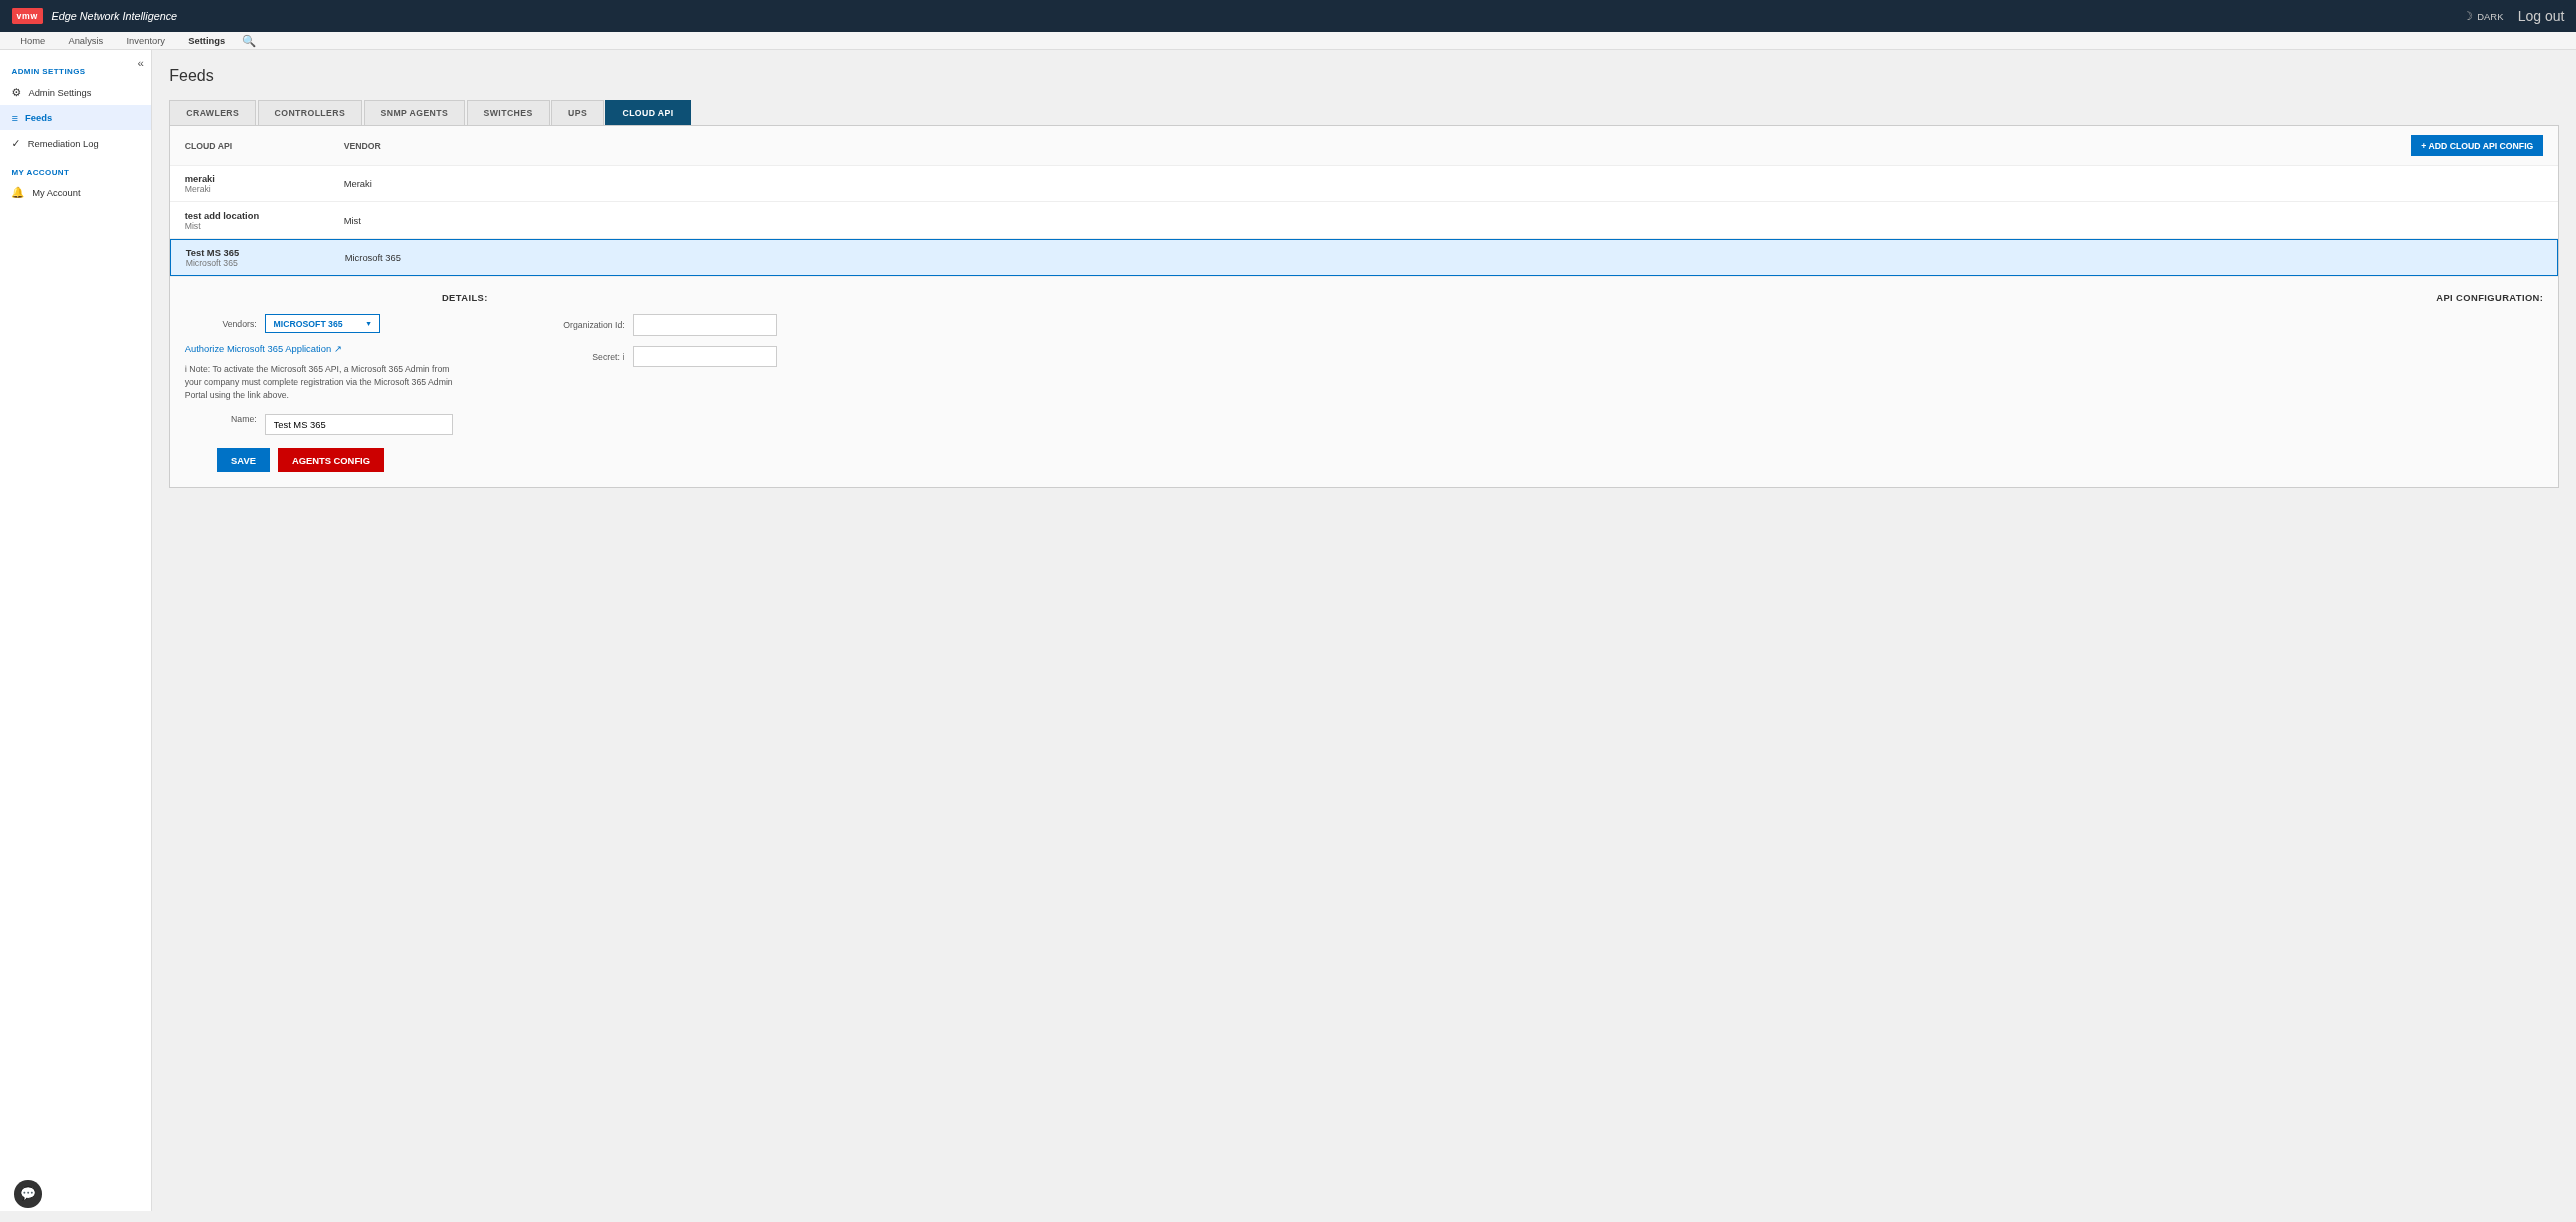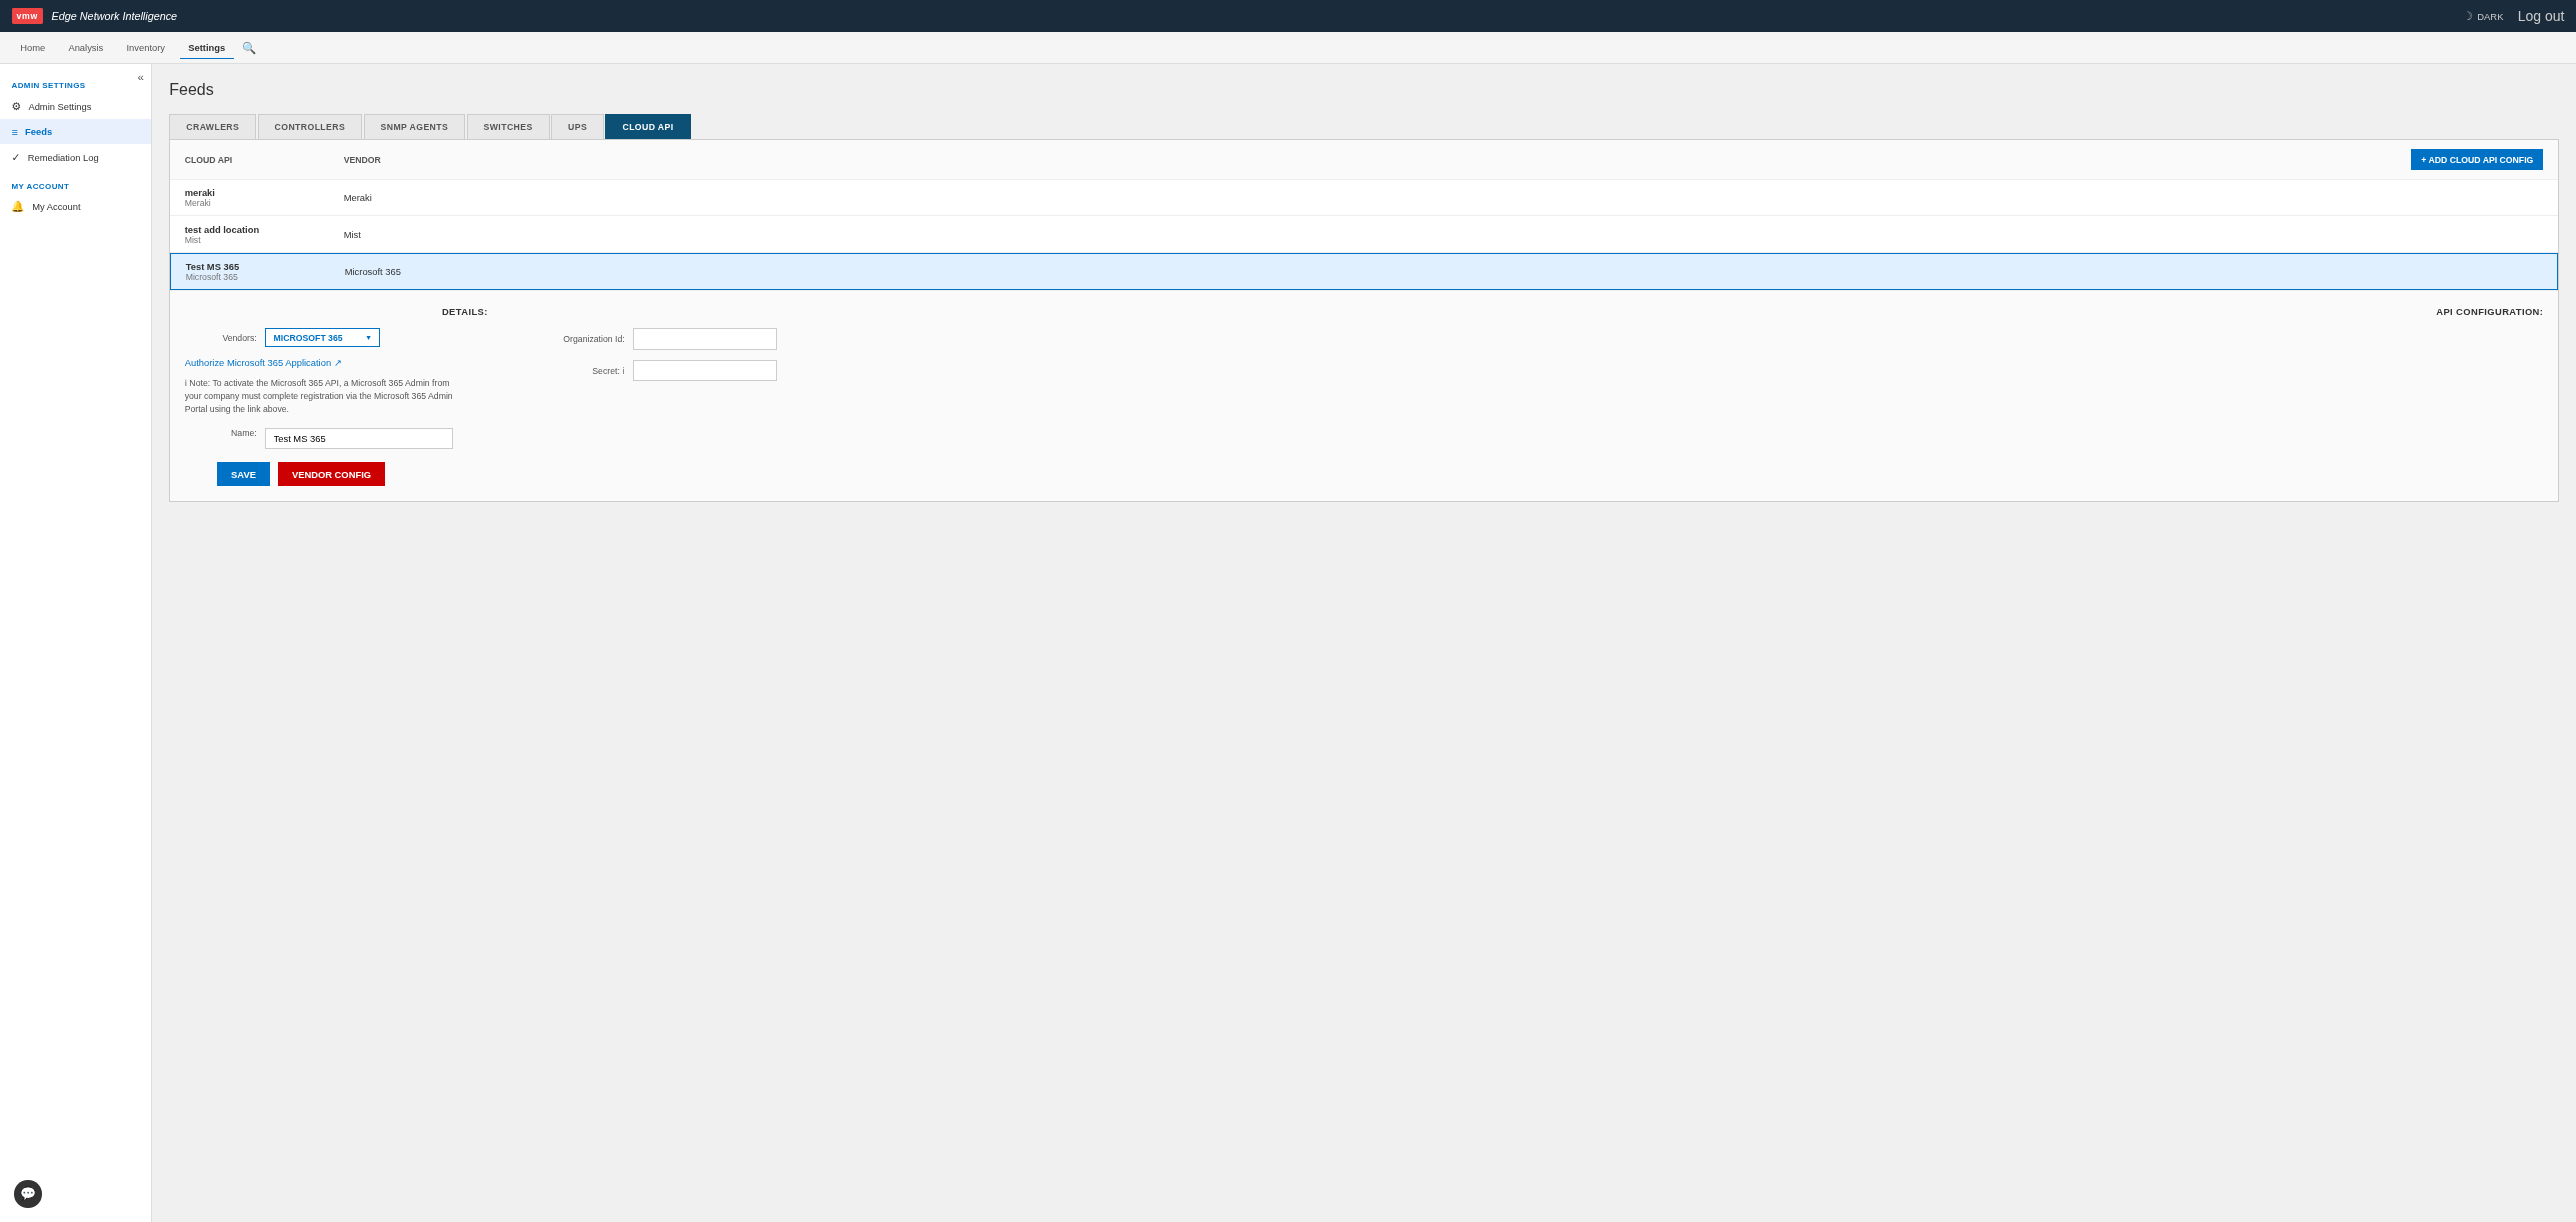--- a/index.html
+++ b/index.html
@@ -30,21 +30,21 @@
     .moon-icon { font-size: 11.5px; color: #aaa; }
     .logout-btn { color: #ccc; font-size: 14px; cursor: pointer; background: none; border: none; }
 
     
     .nav-bar {
       background: #f5f5f5;
       border-bottom: 0.7px solid #ddd;
       display: flex;
       align-items: center;
       padding: 0 11.5px;
-      height: 32px;
+      height: 18px;
       gap: 5.8px;
     }
     .nav-item {
       padding: 5.8px 8.7px;
       font-size: 9.4px;
       color: #555;
       cursor: pointer;
       border-bottom: 1.4px solid transparent;
       text-decoration: none;
     }
@@ -455,21 +455,21 @@
               <span>Note: To activate the Microsoft 365 API, a Microsoft 365 Admin from your company must complete registration via the Microsoft 365 Admin Portal using the link above.</span>
             </div>
 
             <div class="name-field-row">
               <span class="field-label">Name:</span>
               <input class="text-input" type="text" style="width: 188px;" value="Test MS 365">
             </div>
 
             <div class="action-row">
               <button class="save-btn">SAVE</button>
-              <button class="delete-btn">VENDOR CONFIG</button>
+              <button class="delete-btn">AGENTS CONFIG</button>
             </div>
           </div>
 
           <div class="details-right">
             <div class="section-title">API CONFIGURATION:</div>
 
             <div class="api-field-row">
               <span class="field-label-right">Organization Id:</span>
               <input class="text-input" type="text" style="width: 144px;">
             </div>

